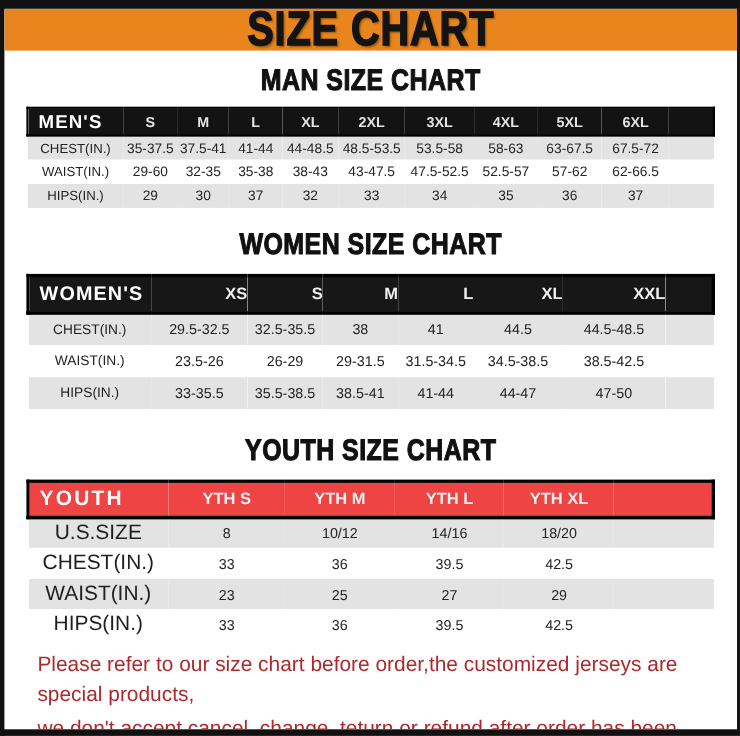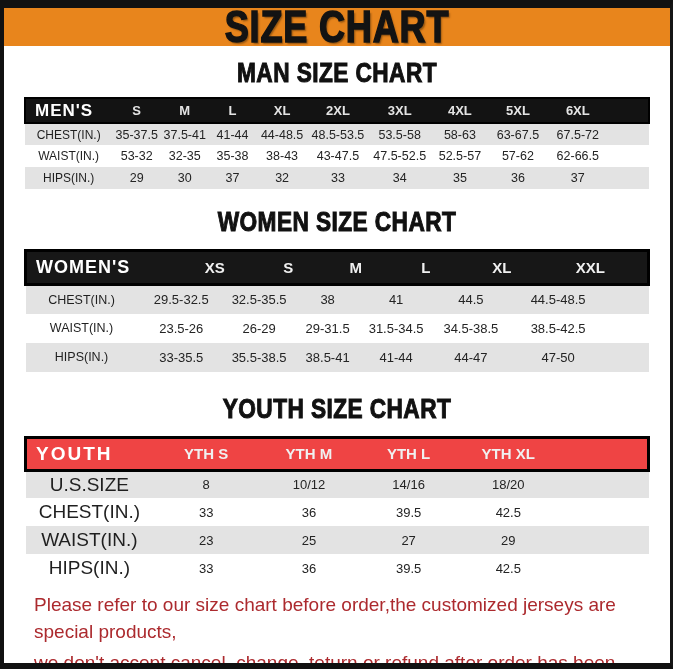--- a/index.html
+++ b/index.html
@@ -114,21 +114,21 @@
           <td>44-48.5</td>
           <td>48.5-53.5</td>
           <td>53.5-58</td>
           <td>58-63</td>
           <td>63-67.5</td>
           <td>67.5-72</td>
           <td></td>
         </tr>
         <tr>
           <td class="rlabel">WAIST(IN.)</td>
-          <td>53-32</td>
+          <td>29-60</td>
           <td>32-35</td>
           <td>35-38</td>
           <td>38-43</td>
           <td>43-47.5</td>
           <td>47.5-52.5</td>
           <td>52.5-57</td>
           <td>57-62</td>
           <td>62-66.5</td>
           <td></td>
         </tr>

